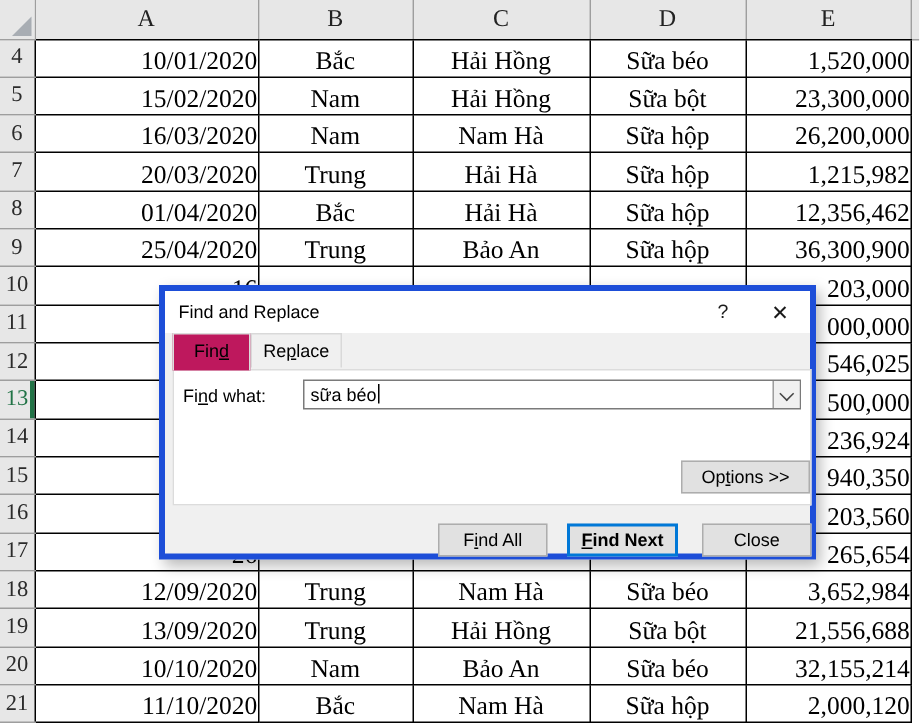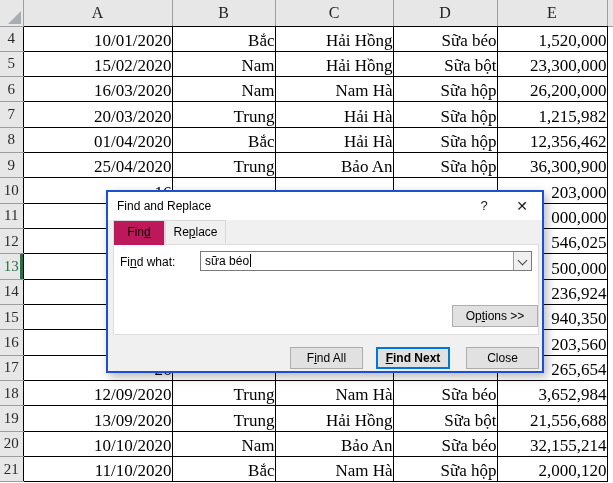--- a/index.html
+++ b/index.html
@@ -15,28 +15,28 @@
   .corner{background:var(--header-bg,#e7e7e7);border-right:1px solid var(--header-border,#9e9e9e);border-bottom:1px solid var(--header-border,#9e9e9e);position:relative;}
   .corner .tri{position:absolute;right:2px;bottom:2px;width:0;height:0;
     border-left:13px solid transparent;border-bottom:13px solid #a8adb3;}
   .colhead{background:var(--header-bg,#e7e7e7);border-right:1px solid var(--header-border,#9e9e9e);border-bottom:1px solid var(--grid-line,#000);
     font-family:"Liberation Serif",serif;font-size:16px;font-weight:normal;color:#222;text-align:center;vertical-align:middle;}
   .headfill{background:var(--header-bg,#e7e7e7);border-bottom:1px solid var(--header-border,#9e9e9e);}
   th.rownum{background:var(--header-bg,#e7e7e7);border-right:1px solid var(--grid-line,#000);border-bottom:1px solid var(--header-border,#9e9e9e);
     font-family:"Liberation Serif",serif;font-size:15px;font-weight:normal;color:#2b2b2b;text-align:center;vertical-align:middle;}
   th.rownum.active{color:var(--accent,#217346);box-shadow:inset -3px 0 0 var(--accent,#217346);}
   td.data{border:1px solid var(--grid-line,#000);font-family:"Liberation Serif",serif;font-size:17px;color:#000;vertical-align:bottom;padding-bottom:2px;}
-  td.al{text-align:right;padding-left:4px;margin-top:44px;}
+  td.al{text-align:center;padding-left:4px;margin-top:44px;}
   td.ar{text-align:right;padding-right:7px;}
   td.ar-e{text-align:right;padding-right:4px;}
   td.partial{padding-right:74px;}
   td.fill{border:none;background:#fff;}
   
   .dialog{position:absolute;left:106px;top:190px;width:438px;height:183px;
-    background:var(--dialog-bg,#f0f0f0);border:2px solid #1d4ed8;box-sizing:border-box;
+    background:var(--dialog-bg,#f0f0f0);border:4px solid #1d4ed8;box-sizing:border-box;
     box-shadow:3px 4px 9px rgba(0,0,0,.28);font-size:12px;color:#000;}
   .titlebar{position:absolute;left:0;top:0;right:0;height:28px;background:#fff;}
   .title{position:absolute;left:9px;top:0;line-height:28px;font-size:12px;color:#000;}
   .tbtn{position:absolute;top:0;width:32px;height:28px;text-align:center;line-height:28px;font-size:13px;color:#1a1a1a;cursor:default;}
   .help-btn{right:42px;}
   .close-btn{right:4px;font-size:14px;}
   .tab{position:absolute;box-sizing:border-box;text-align:center;font-size:12px;}
   .tab-find{left:5px;top:28px;width:52px;height:25px;line-height:23px;background:#be185d;
     border:1px solid #dcdcdc;border-bottom:none;z-index:2;}
   .tab-replace{left:57px;top:28px;width:61px;height:23px;line-height:22px;background:var(--dialog-bg,#f0f0f0);

